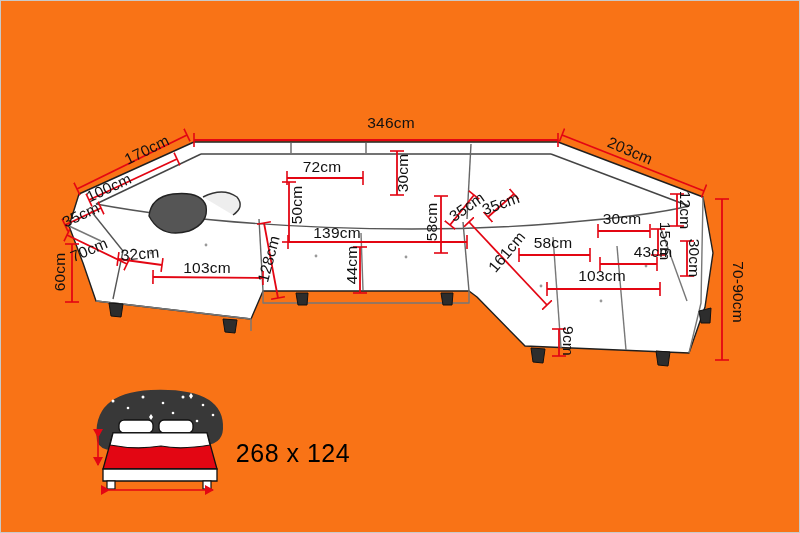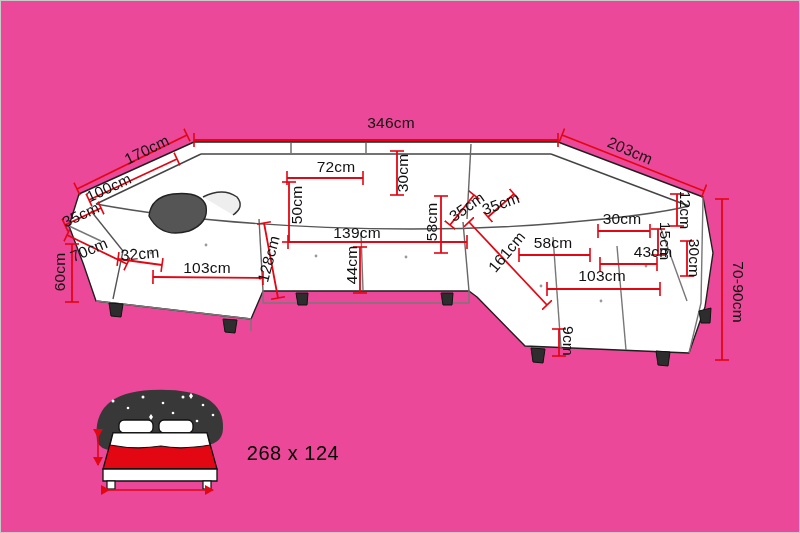--- a/index.html
+++ b/index.html
@@ -1,30 +1,30 @@
 <!DOCTYPE html>
 <html><head>
 <meta charset="utf-8">
 <style>
   html,body{margin:0;padding:0;background:#fff;}
   .stage{
-    position:relative;width:800px;height:533px;background:#ec4899;
+    position:relative;width:800px;height:533px;background:#f97316;
     border:1px solid #c9c9c9;box-sizing:border-box;overflow:hidden;
     font-family:"Liberation Sans",sans-serif;
   }
   .stage svg{position:absolute;left:0;top:0;}
   .dim{
     position:absolute;
     transform:translate(-50%,-50%) rotate(var(--r,0deg));
     font-size:15.5px;color:#111;white-space:nowrap;letter-spacing:.2px;
   }
   .bed-size{
     position:absolute;
     transform:translate(-50%,-50%);
-    font-size:20px;color:#000;white-space:nowrap;letter-spacing:.5px;
+    font-size:25px;color:#000;white-space:nowrap;letter-spacing:.5px;
   }
 </style>
 </head>
 <body>
 
 <div class="stage">
 
   <svg width="800" height="533" viewBox="0 0 800 533">
     <defs>
       <marker id="tick" markerUnits="userSpaceOnUse" markerWidth="4" markerHeight="14" refX="2" refY="7" orient="auto">
@@ -159,24 +159,24 @@
   <span class="dim" style="left:390px;top:122px;--r:0deg">346cm</span>
   <span class="dim" style="left:146px;top:149px;--r:-26deg">170cm</span>
   <span class="dim" style="left:629px;top:150px;--r:23deg">203cm</span>
   <span class="dim" style="left:108px;top:187px;--r:-25deg">100cm</span>
   <span class="dim" style="left:80px;top:214px;--r:-25deg">35cm</span>
   <span class="dim" style="left:88px;top:249px;--r:-23deg">70cm</span>
   <span class="dim" style="left:59px;top:271px;--r:-90deg">60cm</span>
   <span class="dim" style="left:139px;top:253px;--r:-5deg">32cm</span>
   <span class="dim" style="left:206px;top:267px;--r:0deg">103cm</span>
   <span class="dim" style="left:268px;top:258px;--r:-75deg">128cm</span>
-  <span class="dim" style="left:335px;top:166px;--r:0deg">72cm</span>
+  <span class="dim" style="left:321px;top:166px;--r:0deg">72cm</span>
   <span class="dim" style="left:402px;top:172px;--r:-90deg">30cm</span>
   <span class="dim" style="left:296px;top:204px;--r:-90deg">50cm</span>
-  <span class="dim" style="left:356px;top:232px;--r:0deg">139cm</span>
+  <span class="dim" style="left:336px;top:232px;--r:0deg">139cm</span>
   <span class="dim" style="left:431px;top:221px;--r:-90deg">58cm</span>
   <span class="dim" style="left:351px;top:264px;--r:-90deg">44cm</span>
   <span class="dim" style="left:466px;top:206px;--r:-35deg">35cm</span>
   <span class="dim" style="left:500px;top:203px;--r:-20deg">35cm</span>
   <span class="dim" style="left:506px;top:251px;--r:-50deg">161cm</span>
   <span class="dim" style="left:552px;top:242px;--r:0deg">58cm</span>
   <span class="dim" style="left:621px;top:218px;--r:0deg">30cm</span>
   <span class="dim" style="left:652px;top:251px;--r:0deg">43cm</span>
   <span class="dim" style="left:684px;top:209px;--r:90deg">12cm</span>
   <span class="dim" style="left:664px;top:240px;--r:90deg">15cm</span>

